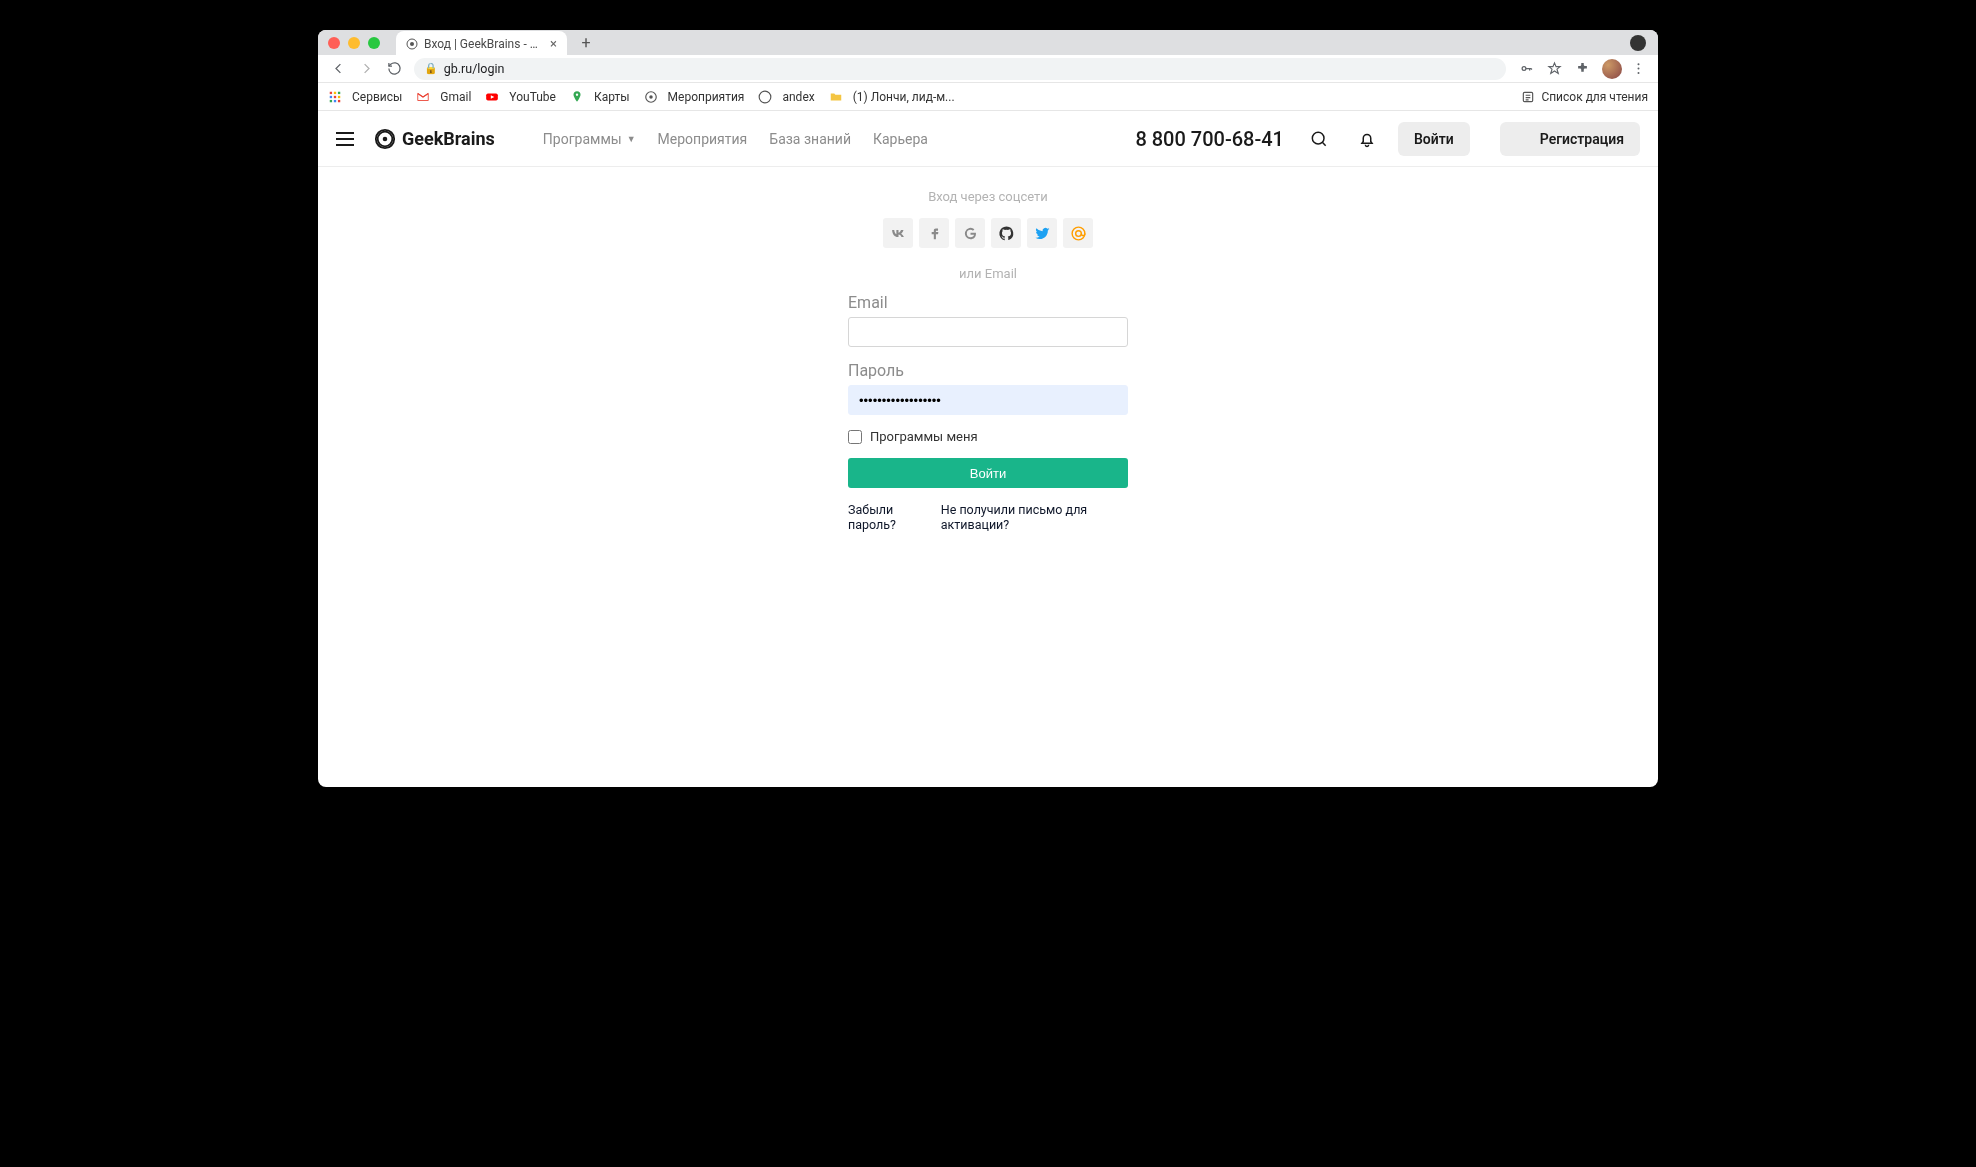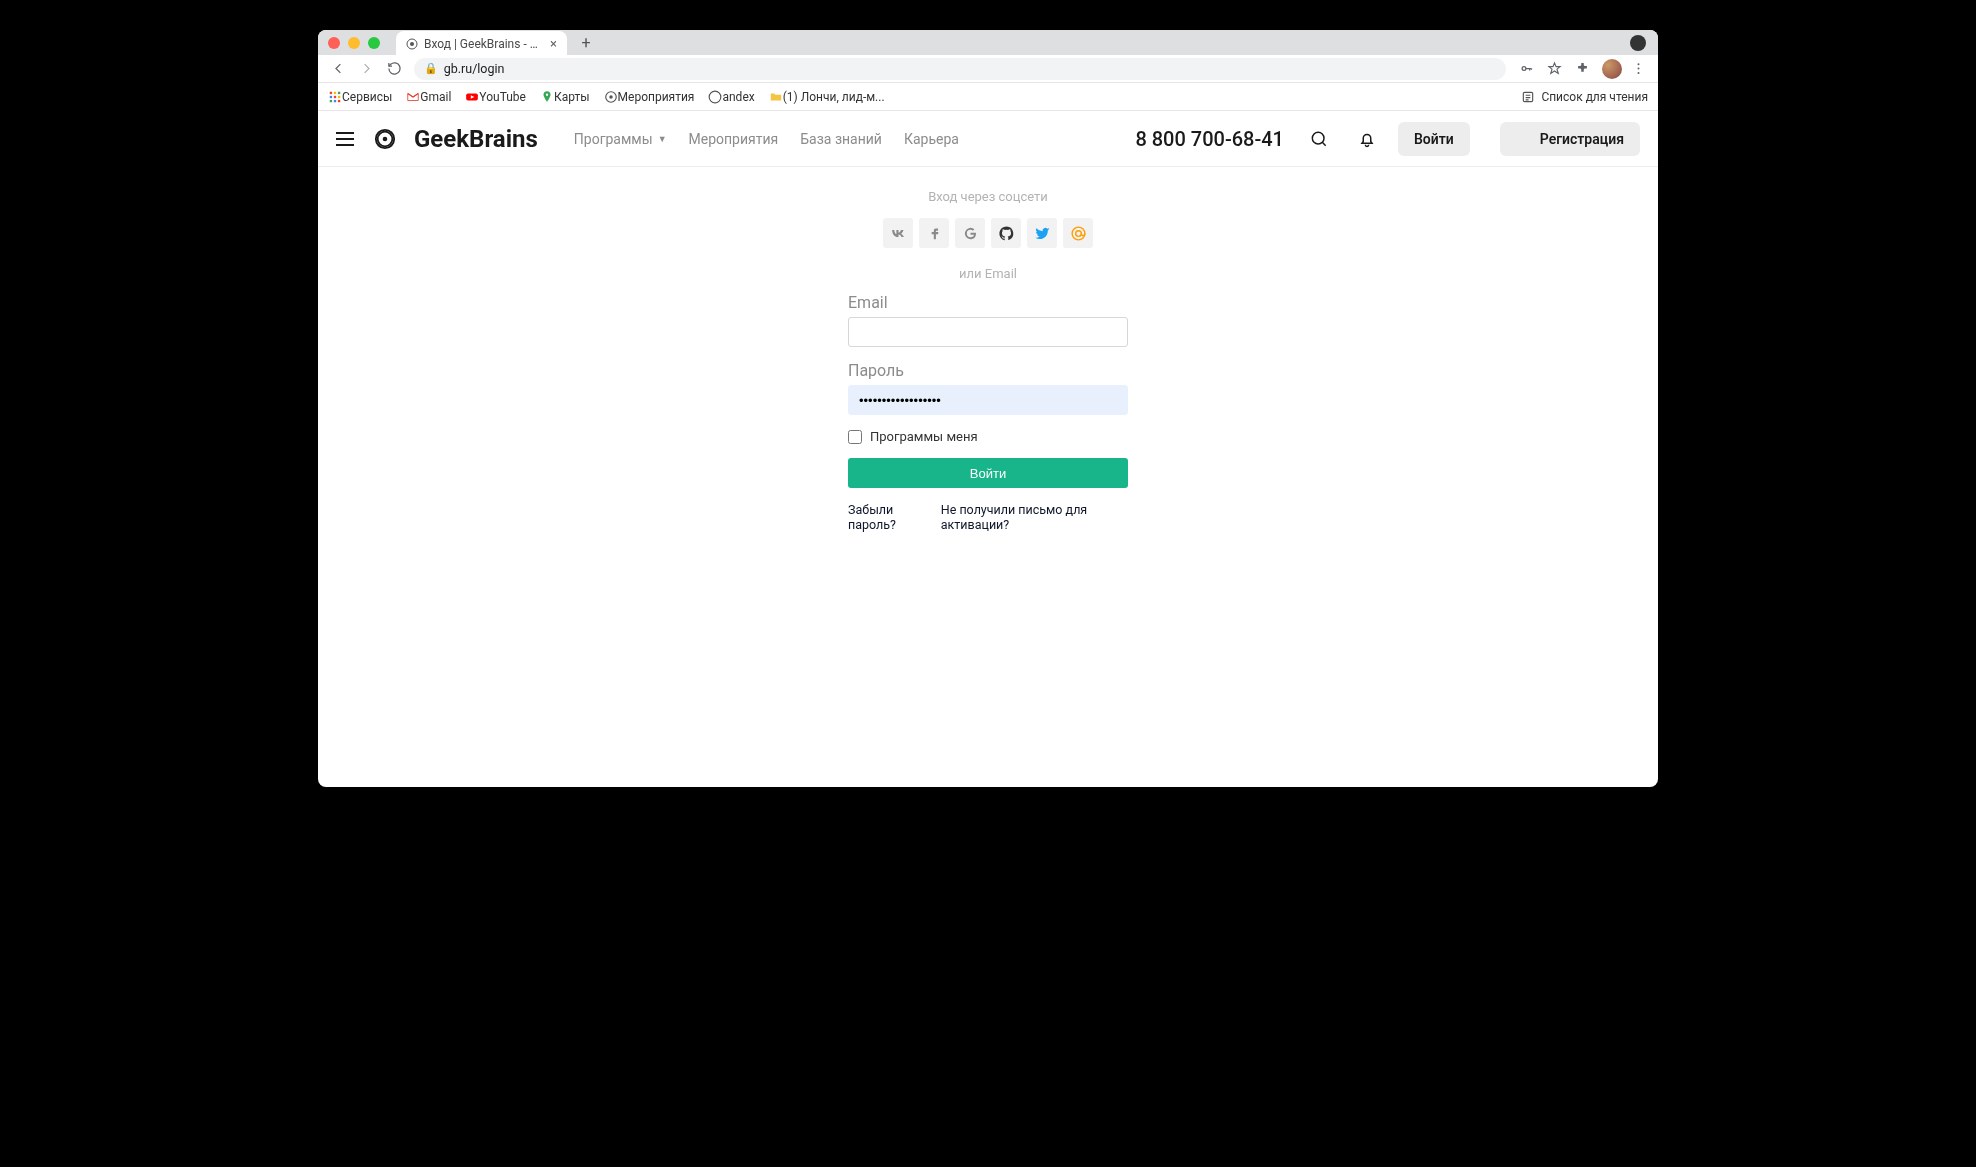--- a/index.html
+++ b/index.html
@@ -84,38 +84,38 @@
     height: 28px;
     background:#fff;
     display:flex;
     align-items:center;
     padding: 0 10px;
     gap: 14px;
     font-size:12px;
     color:#333;
     border-bottom: 1px solid #e6e6e6;
   }
-  .bm { display:flex; align-items:center; gap:0; white-space:nowrap; }
+  .bm { display:flex; align-items:center; gap:10px; white-space:nowrap; }
   .bm .bm-icon { width:14px; height:14px; display:inline-flex; align-items:center; justify-content:center; }
   .bookmarks .spacer { flex:1; }
   .reading-list { display:flex; align-items:center; gap:6px; font-size:12px; color:#333; }
   
   .site-header {
     height: 56px;
     display:flex;
     align-items:center;
     padding: 0 18px;
     gap: 14px;
     border-bottom: 1px solid #ededed;
   }
   .hamburger { width:24px; height:24px; display:flex; flex-direction:column; justify-content:center; gap:4px; }
   .hamburger span { height:2px; background:#1a1a1a; width:18px; }
-  .brand { display:flex; align-items:center; gap:18px; font-weight:700; font-size:24px; color:#1a1a1a; }
+  .brand { display:flex; align-items:center; gap:6px; font-weight:700; font-size:18px; color:#1a1a1a; }
   .brand-icon { width:22px; height:22px; }
-  .nav-links { display:flex; gap:22px; margin-left:22px; }
+  .nav-links { display:flex; gap:22px; margin-left:34px; }
   .nav-link { font-size:14px; color:#8c8c8c; display:flex; align-items:center; gap:5px; }
   .nav-link .caret { font-size:9px; }
   .site-header .grow { flex:1; }
   .phone { font-size:20px; color:#1a1a1a; font-weight:500; margin-right:4px; }
   .hdr-icn { width:22px; height:22px; display:flex; align-items:center; justify-content:center; margin: 0 6px; }
   .hdr-icn svg { width:20px; height:20px; stroke:#1a1a1a; fill:none; stroke-width:1.8; }
   .btn {
     height:34px; padding:0 16px; border-radius:6px; display:flex; align-items:center; font-size:14px; font-weight:600;
   }
   .btn-login { background:#ededed; color:#1a1a1a; }

